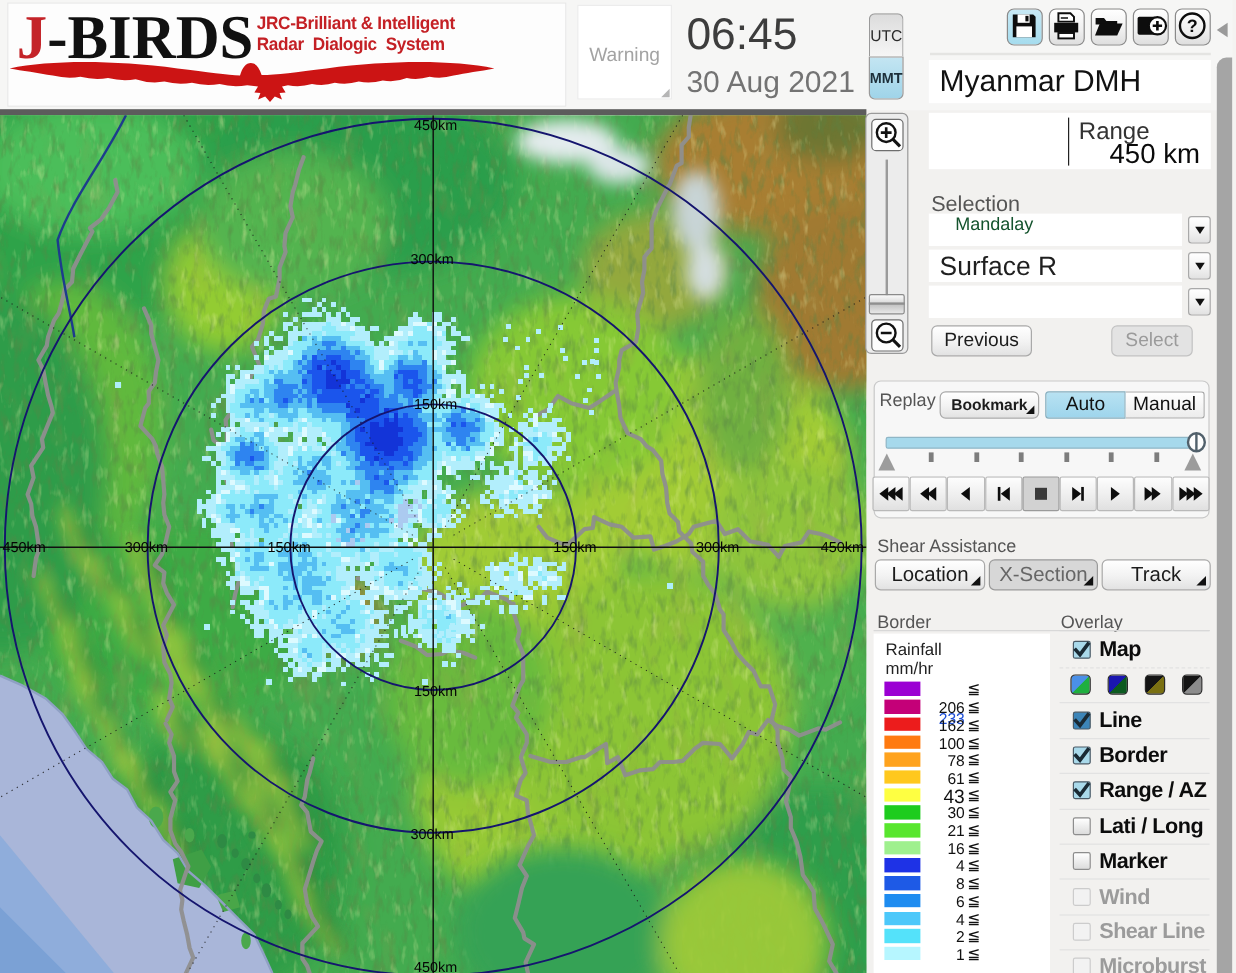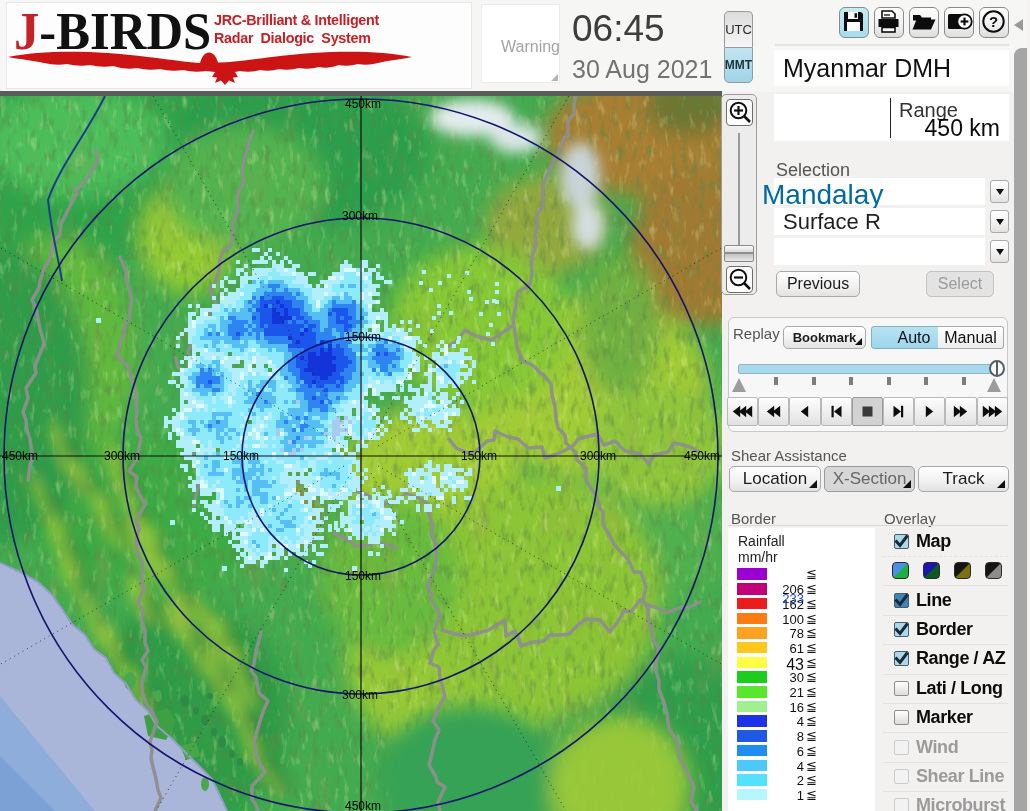--- a/index.html
+++ b/index.html
@@ -17,21 +17,21 @@
 </style></head><body>
 <div class="abs" style="left:0;top:0;width:1030px;height:92px;background:#f6f6f5"></div>
 <div class="abs" style="left:0;top:91px;width:722px;height:5px;background:#5c5c5c"></div>
 <div class="abs" style="left:6px;top:2px;width:466px;height:87px;background:#fdfdfd;border:1px solid #e8e8e8"></div>
 <div class="abs" style="left:14px;top:2px;font-family:'Liberation Serif',serif;font-weight:700;font-size:52px;letter-spacing:0;color:#111;transform:scaleX(0.975);transform-origin:0 0"><span style="color:#c42429">J</span>-BIRDS</div>
 <div class="abs" style="left:214px;top:11px;width:260px;font-weight:700;font-size:15px;line-height:17.5px;color:#c42025;letter-spacing:-0.3px;white-space:nowrap;transform:scaleX(0.955);transform-origin:0 0">JRC-Brilliant &amp; Intelligent<br>Radar&nbsp;&nbsp;Dialogic&nbsp;&nbsp;System</div>
 <svg class="abs" style="left:8px;top:47px" width="404" height="44" viewBox="0 0 404 44">
     <path d="M0,10 C35,3 85,3 140,10 C165,13 182,15.5 192,16 C194,9 197,5.5 201,5.5 C205,5.5 208,9 210,15.5 C222,15.5 239,13 264,10 C319,3 369,3 404,10 C392,12.5 380,13.5 370,16 Q360,19 350,17 Q340,20 331,18 Q321,22 311,20 Q301,23 291,21 Q281,24 271,22 Q262,25 252,23 Q242,26 232,24 L227,25 L230,30 L225,30.5 L227,36 L221,33.5 L217,38 L213,33.5 L207,36 L209,30.5 L204,30 L207,25 L198,24 Q186,26 175,23 Q163,25 152,22 Q140,24 129,21 Q117,23 105,19 Q94,21 82,18 Q71,20 59,17 Q48,19 36,16 C24,13.5 10,12 0,10 Z" fill="#cc1414"></path>
   </svg>
 <div class="abs" style="left:481px;top:4px;width:79px;height:79px;background:#fff;border:1px solid #ececec"></div>
-<div class="abs" style="left:481px;top:38px;width:79px;text-align:right;font-size:16px;color:#a3a3a3">Warning</div>
+<div class="abs" style="left:481px;top:38px;width:79px;text-align:center;font-size:16px;color:#a3a3a3">Warning</div>
 <div class="abs" style="left:551px;top:74px;width:0;height:0;border-right:7px solid #b5b5b5;border-top:7px solid transparent"></div>
 <div class="abs" style="left:572px;top:8px;font-size:37px;color:#3d3d3d">06:45</div>
 <div class="abs" style="left:572px;top:55px;font-size:25px;color:#737373">30 Aug 2021</div>
 <div class="abs" style="left:724px;top:11px;width:29px;height:36px;border:1px solid #9a9a9a;border-bottom:none;border-radius:5px 5px 0 0;background:linear-gradient(#dcdcdc,#f6f6f6);display:flex;align-items:center;justify-content:center;font-size:13px;color:#2a2a2a">UTC</div>
 <div class="abs" style="left:724px;top:47px;width:29px;height:36px;border:1px solid #9a9a9a;border-radius:0 0 5px 5px;background:linear-gradient(#c3e5f2,#9fd4e9);display:flex;align-items:center;justify-content:center;font-size:12px;font-weight:700;color:#1d2f3a">MMT</div>
 <div class="abs" style="left:839px;top:7px;width:30px;height:31px;border:1.5px solid #8a8a8a;border-radius:6px;background:linear-gradient(#c8e9f5,#a5dcee)">
     <svg width="27" height="28" viewBox="0 0 27 28" style="position:absolute;left:0;top:0">
       <path d="M4,4 h17 l2,2 v17 h-19 z" fill="#0d0d0d"></path>
       <rect x="8" y="4" width="10" height="7" fill="#fff"></rect>
       <rect x="14.5" y="5.2" width="2.6" height="4.6" fill="#0d0d0d"></rect>
@@ -71,39 +71,39 @@
 <div class="abs" style="left:1014px;top:48px;width:13px;height:763px;background:#a5a5a5;border-radius:8px 0 0 0"></div>
 <div class="abs" style="left:1027px;top:0;width:3px;height:811px;background:#f4f3f1"></div>
 <div class="wbox" style="left:774px;top:50px;width:235px;height:36px"></div>
 <div class="abs" style="left:783px;top:54px;font-size:25px;color:#111">Myanmar DMH</div>
 <div class="wbox" style="left:774px;top:94px;width:235px;height:47px"></div>
 <div class="abs" style="left:890px;top:98px;width:1px;height:40px;background:#222"></div>
 <div class="abs" style="left:899px;top:99px;font-size:20px;color:#333">Range</div>
 <div class="abs" style="left:830px;top:115px;width:170px;text-align:right;font-size:23px;color:#0a0a0a">450 km</div>
 <div class="abs" style="left:776px;top:160px;font-size:18px;color:#555">Selection</div>
 <div class="wbox" style="left:774px;top:178px;width:211px;height:27px"></div>
-<div class="abs" style="left:762px;top:179px;font-size:28px;color:#0369a1">Mandalay</div>
+<div class="abs" style="left:796px;top:179px;font-size:15px;color:#14532d">Mandalay</div>
 <div class="btn" style="left:990px;top:180px;width:19px;height:23px;border-radius:3px">
     <span style="width:0;height:0;border-top:6px solid #111;border-left:4.5px solid transparent;border-right:4.5px solid transparent"></span>
   </div>
 <div class="wbox" style="left:774px;top:208px;width:211px;height:27px"></div>
 <div class="abs" style="left:783px;top:209px;font-size:22px;color:#1f1f1f">Surface R</div>
 <div class="btn" style="left:990px;top:210px;width:19px;height:23px;border-radius:3px">
     <span style="width:0;height:0;border-top:6px solid #111;border-left:4.5px solid transparent;border-right:4.5px solid transparent"></span>
   </div>
 <div class="wbox" style="left:774px;top:238px;width:211px;height:27px"></div>
 <div class="btn" style="left:990px;top:240px;width:19px;height:23px;border-radius:3px">
     <span style="width:0;height:0;border-top:6px solid #111;border-left:4.5px solid transparent;border-right:4.5px solid transparent"></span>
   </div>
 <div class="btn" style="left:776px;top:271px;width:84px;height:26px;font-size:16px">Previous</div>
 <div class="btn" style="left:926px;top:271px;width:68px;height:26px;font-size:16px;background:#e3e3e3;border-color:#c2c2c2;color:#9b9b9b">Select</div>
 <div class="abs" style="left:728px;top:317px;width:280px;height:115px;border:1px solid #c9c9c9;border-radius:6px;background:#f7f7f7"></div>
 <div class="abs" style="left:733px;top:325px;font-size:15px;color:#555">Replay</div>
 <div class="btn" style="left:783px;top:326px;width:83px;height:23px;font-size:13px;font-weight:700">Bookmark<span class="cornert" style="border-right-width:7px;border-top-width:7px"></span></div>
-<div class="abs" style="left:871px;top:326px;width:86px;height:23px;border:1px solid #85aebf;background:linear-gradient(#b8e2f2,#9ed5ec);display:flex;align-items:center;justify-content:center;font-size:16px;color:#111;border-radius:3px 0 0 3px">Auto</div>
+<div class="abs" style="left:871px;top:326px;width:67px;height:23px;border:1px solid #85aebf;background:linear-gradient(#b8e2f2,#9ed5ec);display:flex;align-items:center;justify-content:center;font-size:16px;color:#111;border-radius:3px 0 0 3px">Auto</div>
 <div class="abs" style="left:938px;top:326px;width:66px;height:23px;border:1px solid #a9a9a9;border-left:none;background:linear-gradient(#ffffff,#ececec);display:flex;align-items:center;justify-content:center;font-size:16px;color:#111;border-radius:0 3px 3px 0">Manual</div>
 <div class="abs" style="left:738px;top:364px;width:259px;height:10px;background:#a6d9ec;border:1px solid #8fb6c6;border-radius:2px"></div>
 <div class="abs" style="left:989px;top:360px;width:16px;height:17px;border:2px solid #51606b;border-radius:50%;background:#fdfdfd"></div>
 <div class="abs" style="left:996px;top:361px;width:1.5px;height:15px;background:#51606b"></div>
 <div class="abs" style="left:774px;top:377px;width:4px;height:8px;background:#7d7d7d"></div>
 <div class="abs" style="left:812px;top:377px;width:4px;height:8px;background:#7d7d7d"></div>
 <div class="abs" style="left:849px;top:377px;width:4px;height:8px;background:#7d7d7d"></div>
 <div class="abs" style="left:887px;top:377px;width:4px;height:8px;background:#7d7d7d"></div>
 <div class="abs" style="left:924px;top:377px;width:4px;height:8px;background:#7d7d7d"></div>
 <div class="abs" style="left:962px;top:377px;width:4px;height:8px;background:#7d7d7d"></div>

